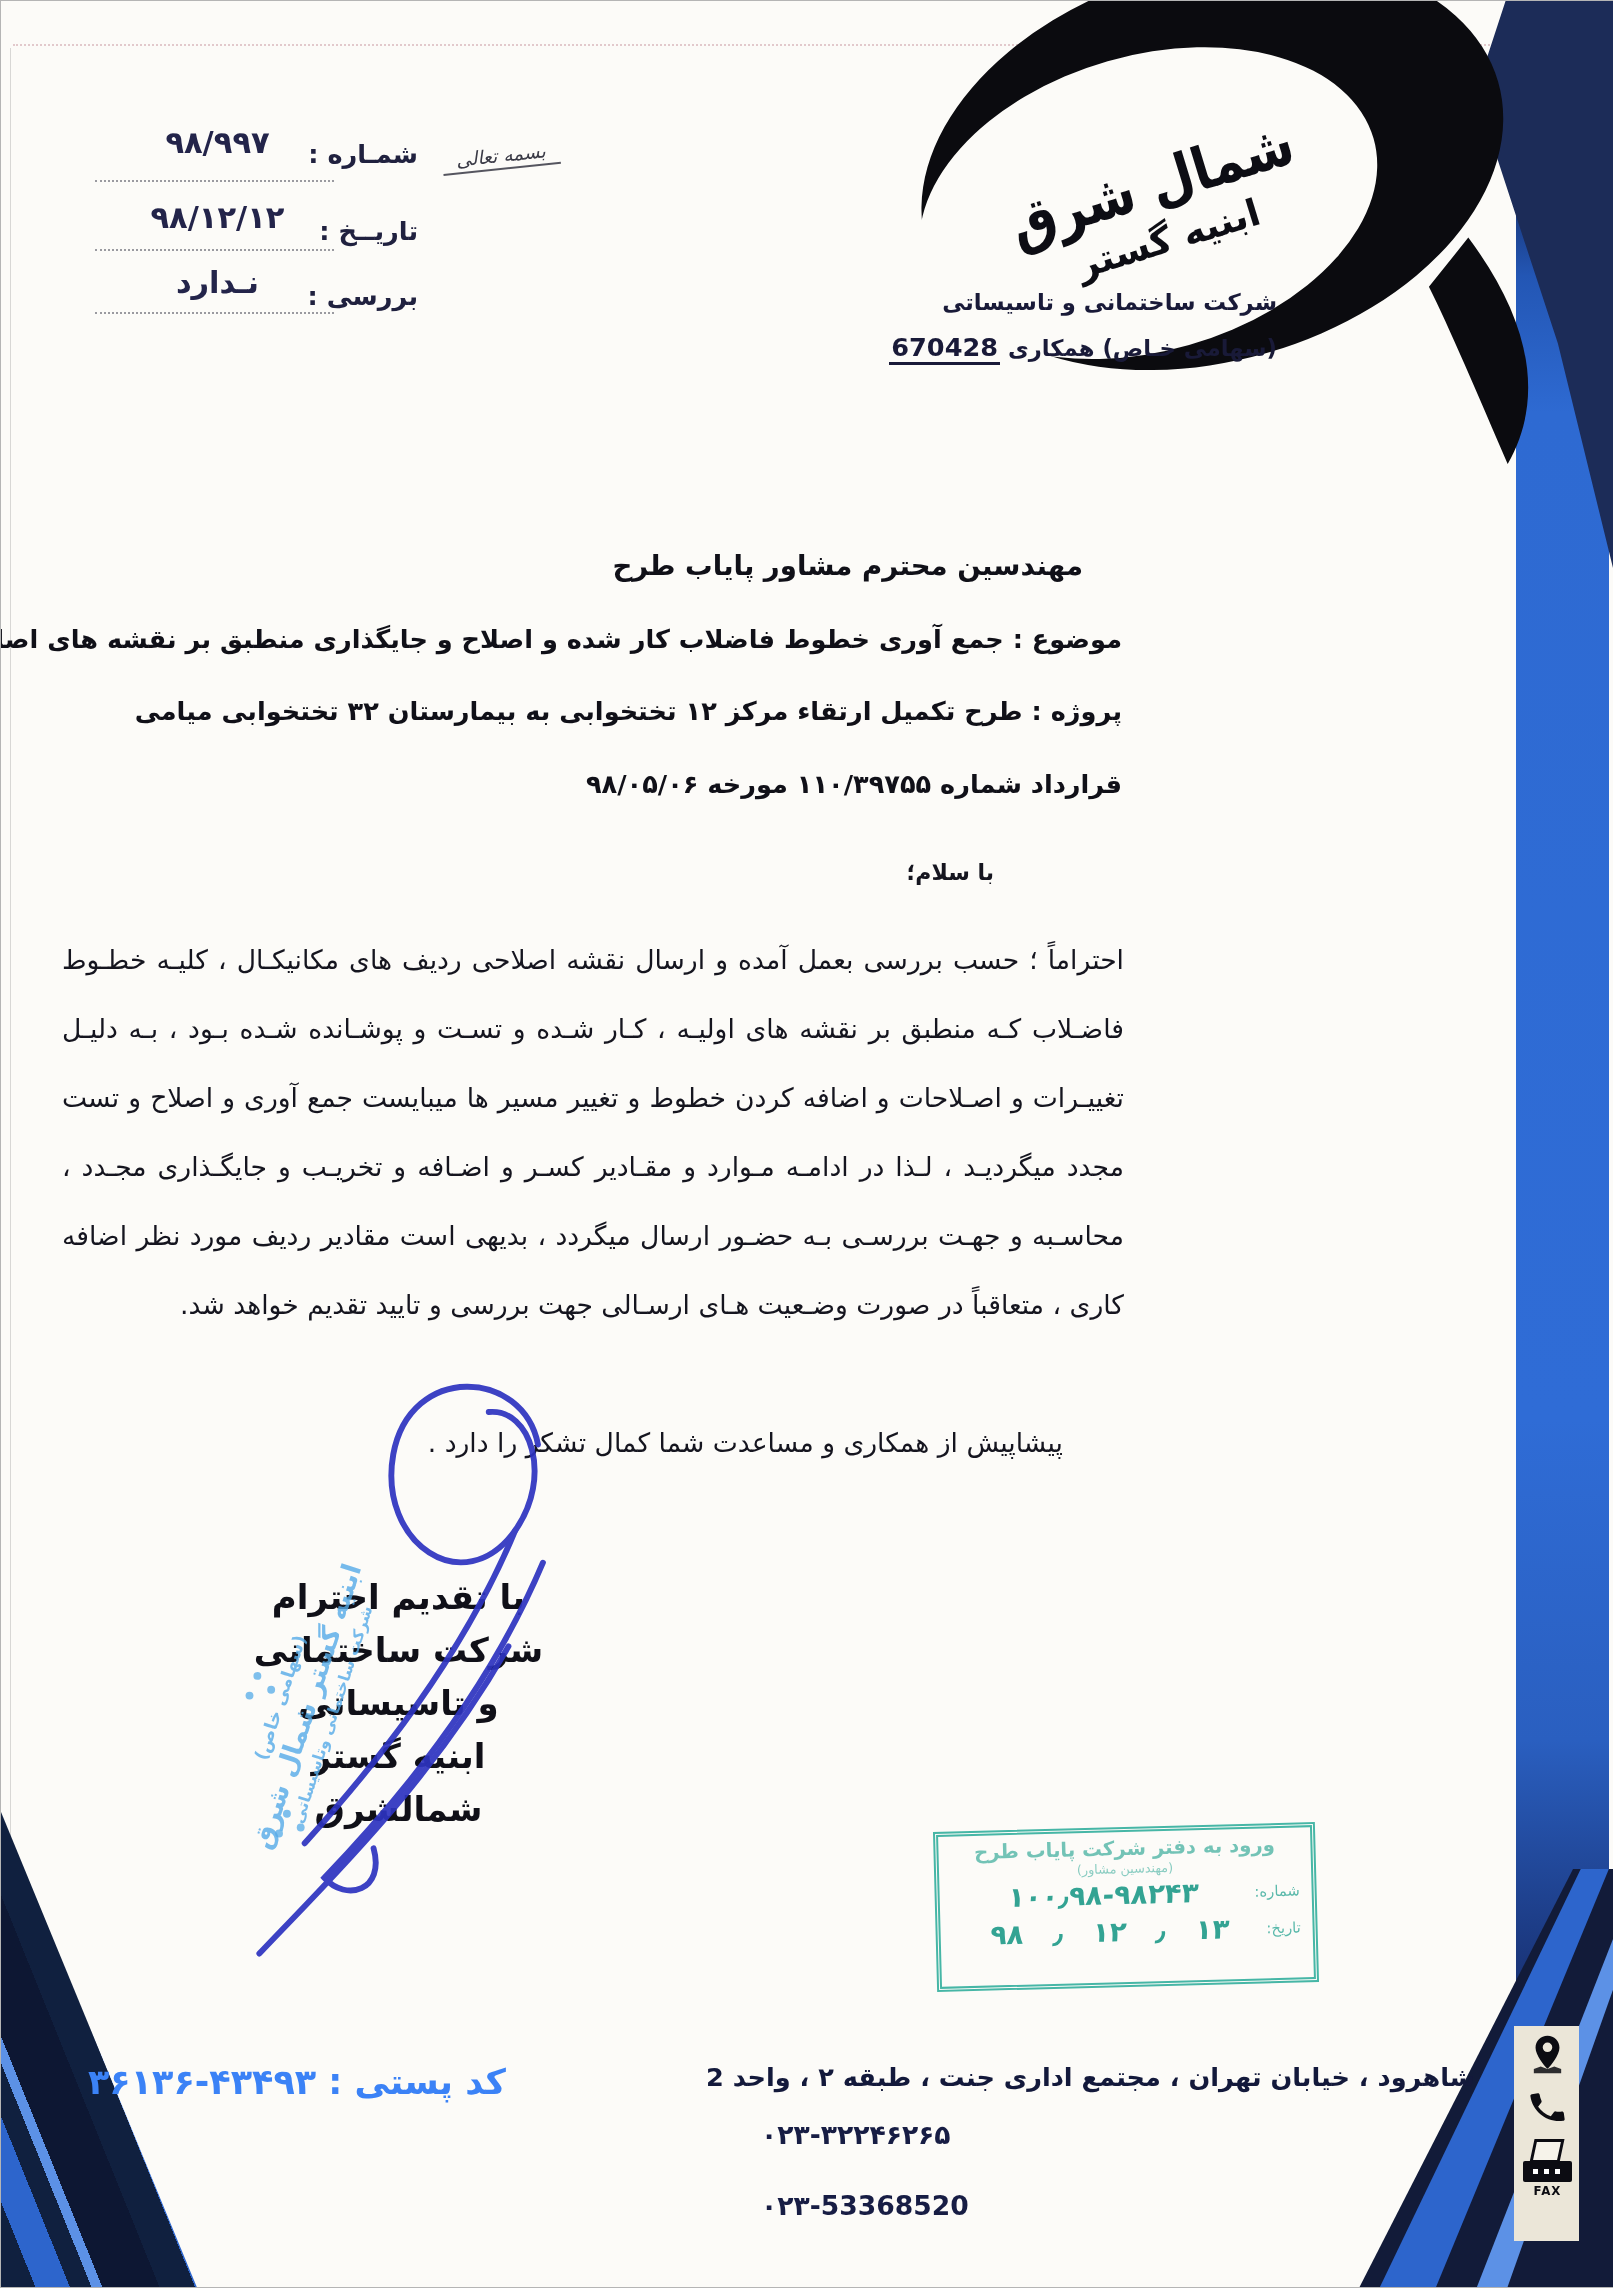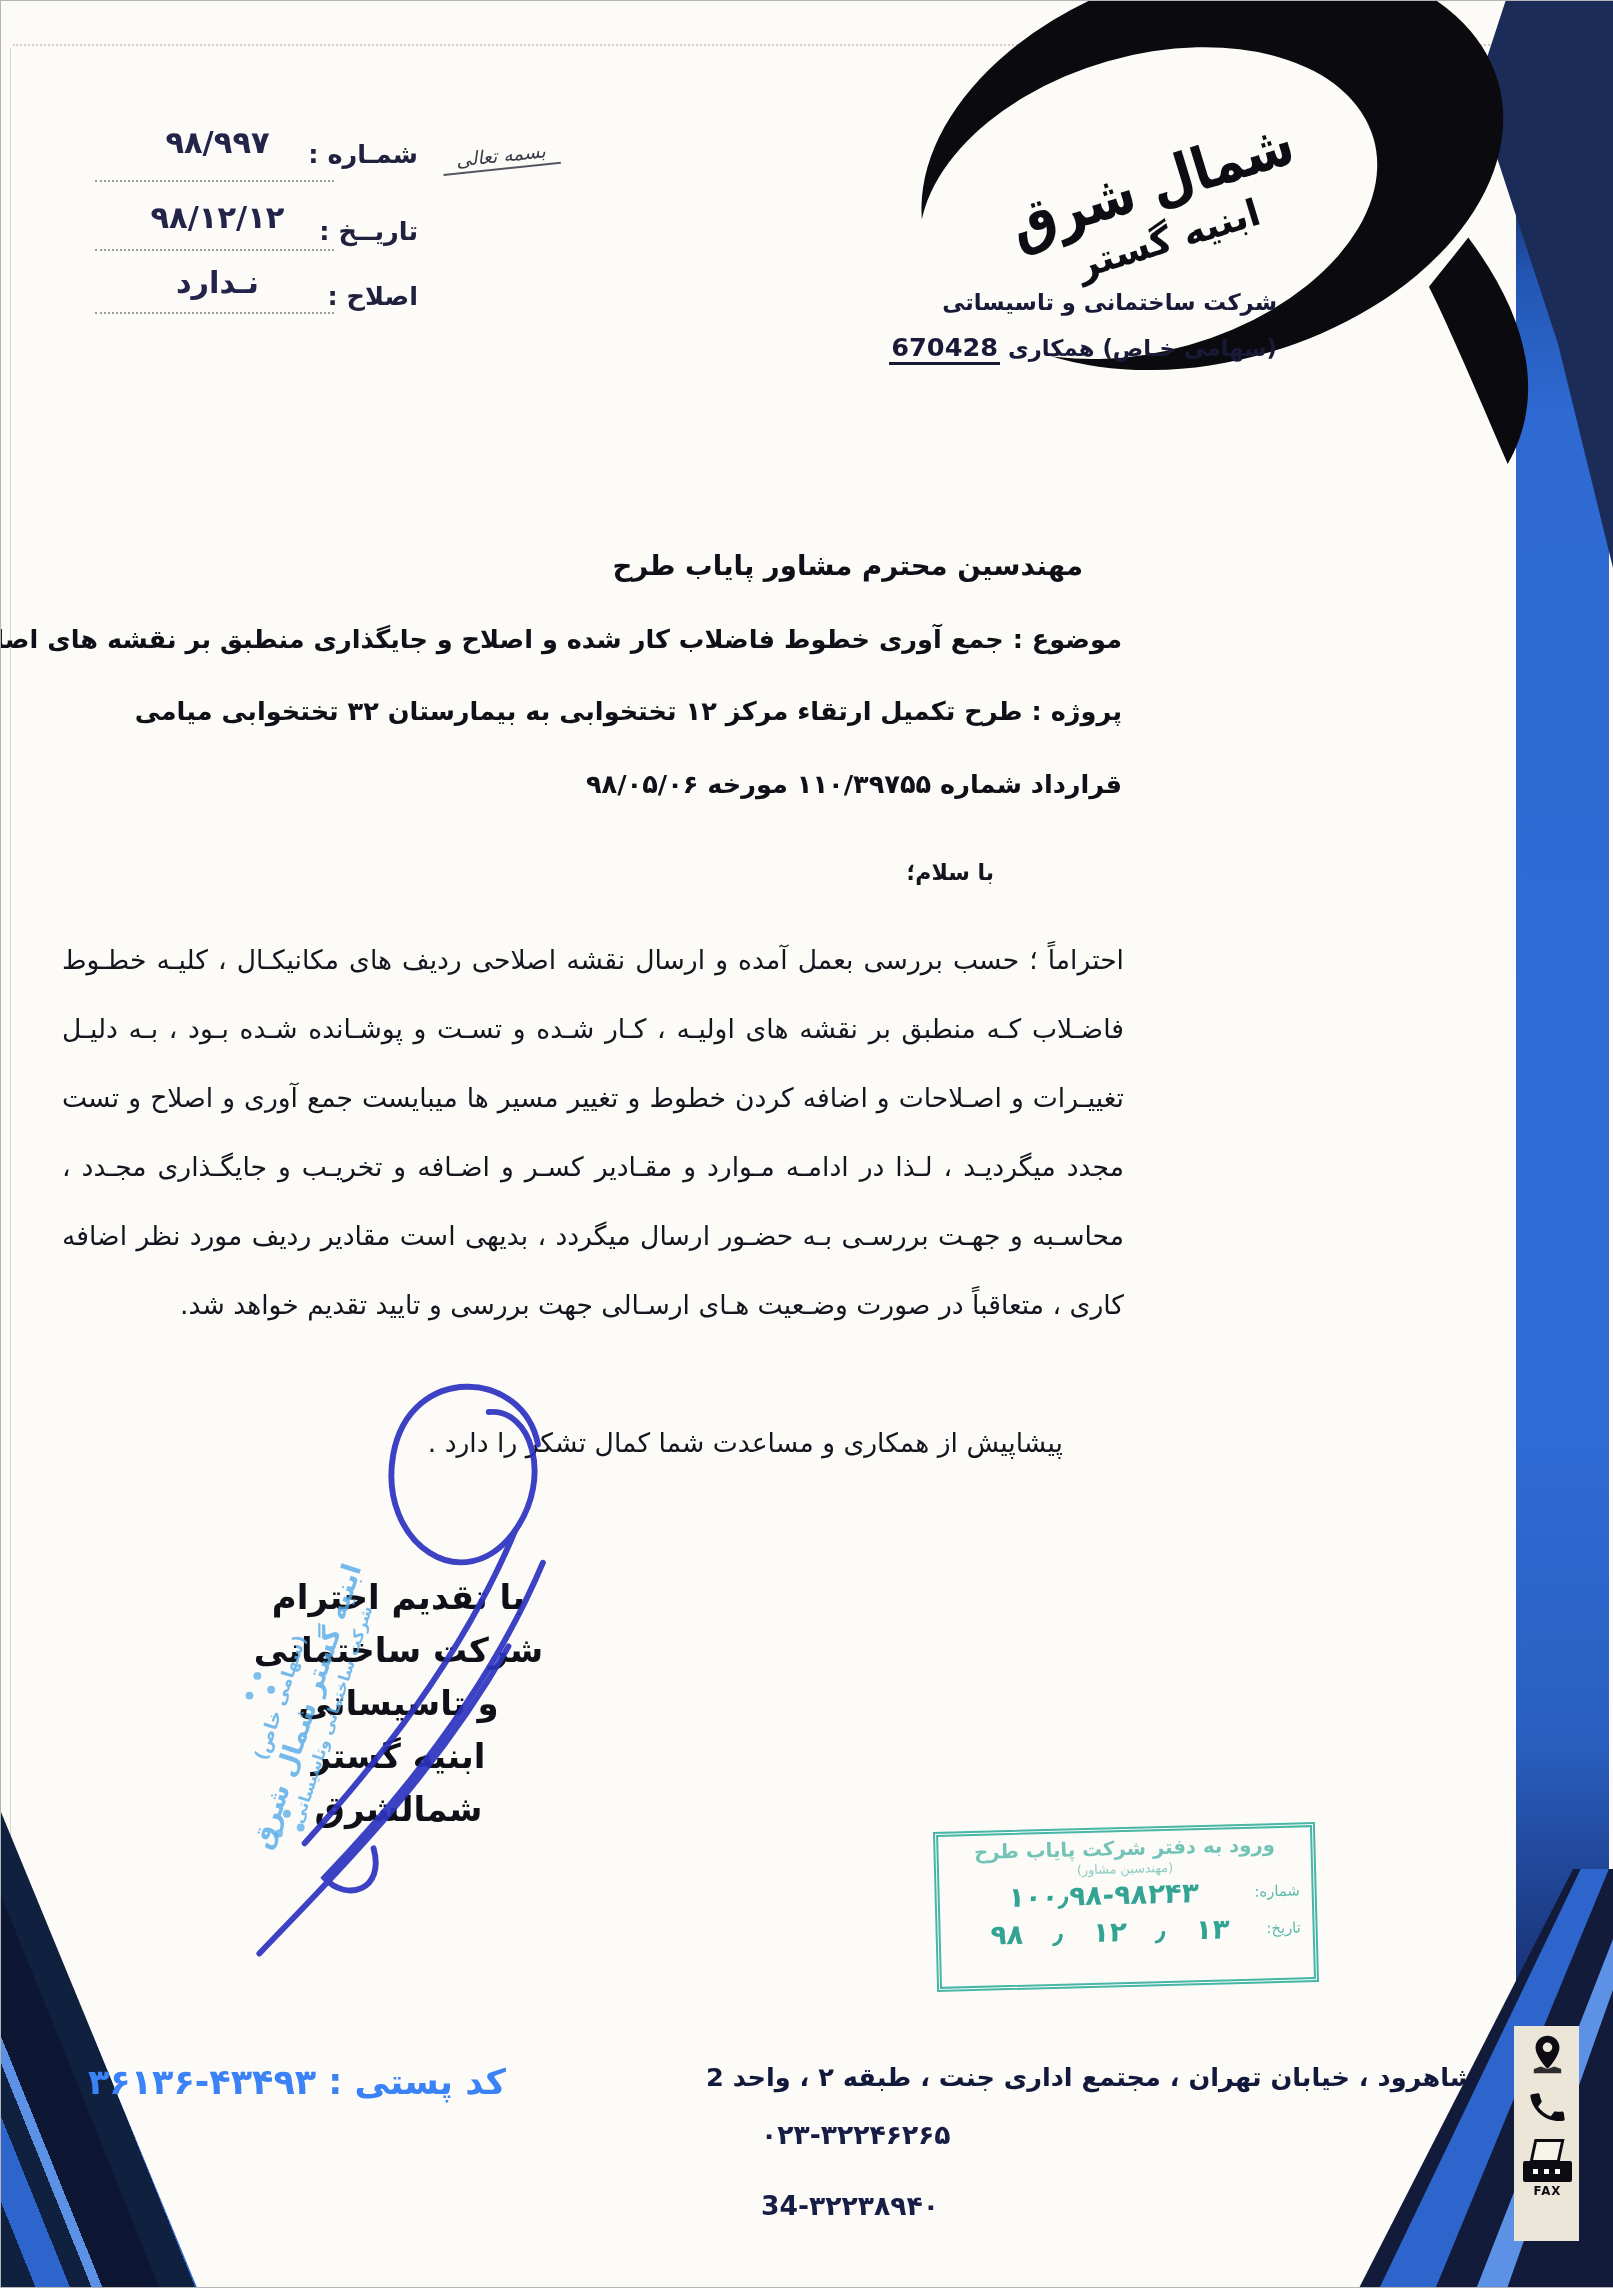--- a/index.html
+++ b/index.html
@@ -121,21 +121,21 @@
   </div>
 
   <div class="abs" id="bismillah">بسمه تعالی</div>
 
   <div class="abs mlabel" id="meta-number-label">شمـاره :</div>
   <div class="abs mvalue" id="meta-number-value" dir="ltr">۹۸/۹۹۷</div>
   <div class="abs mline" id="meta-number-line"></div>
   <div class="abs mlabel" id="meta-date-label">تاریــخ :</div>
   <div class="abs mvalue" id="meta-date-value" dir="ltr">۹۸/۱۲/۱۲</div>
   <div class="abs mline" id="meta-date-line"></div>
-  <div class="abs mlabel" id="meta-att-label">اصلاح :</div>
+  <div class="abs mlabel" id="meta-att-label">بررسی :</div>
   <div class="abs mvalue" id="meta-att-value">نـدارد</div>
   <div class="abs mline" id="meta-att-line"></div>
 
   <div class="abs z5" id="recipient">مهندسین محترم مشاور پایاب طرح</div>
   <div class="abs z5" id="subject">موضوع : جمع آوری خطوط فاضلاب کار شده و اصلاح و جایگذاری منطبق بر نقشه های اصلاحی - مکانیکال</div>
   <div class="abs z5" id="project">پروژه : طرح تکمیل ارتقاء مرکز ۱۲ تختخوابی به بیمارستان ۳۲ تختخوابی میامی</div>
   <div class="abs z5" id="contract">قرارداد شماره ۱۱۰/۳۹۷۵۵ مورخه ۹۸/۰۵/۰۶</div>
   <div class="abs z5" id="salutation">با سلام؛</div>
   <div class="abs z5" id="body-par">احتراماً ؛ حسب بررسی بعمل آمده و ارسال نقشه اصلاحی ردیف های مکانیکـال ، کلیـه خطـوط فاضـلاب کـه منطبق بر نقشه های اولیـه ، کـار شـده و تسـت و پوشـانده شـده بـود ، بـه دلیـل تغییـرات و اصـلاحات و اضافه کردن خطوط و تغییر مسیر ها میبایست جمع آوری و اصلاح و تست مجدد میگردیـد ، لـذا در ادامـه مـوارد و مقـادیر کسـر و اضـافه و تخریـب و جایگـذاری مجـدد ، محاسـبه و جهـت بررسـی بـه حضـور ارسال میگردد ، بدیهی است مقادیر ردیف مورد نظر اضافه کاری ، متعاقباً در صورت وضـعیت هـای ارسـالی جهت بررسی و تایید تقدیم خواهد شد.</div>
   <div class="abs z5" id="closing">پیشاپیش از همکاری و مساعدت  شما کمال تشکر را دارد .</div>
@@ -183,21 +183,21 @@
       <span class="gvalue" dir="ltr">۹۸ ٫ ۱۲ ٫ ۱۳</span>
     </div>
   </div>
 
   <div class="abs" id="address">شاهرود ، خیابان تهران ، مجتمع اداری جنت ، طبقه ۲ ، واحد 2</div>
   <div class="abs" id="postal">
     <span>کد پستی :</span>
     <span dir="ltr">۳۶۱۳۶-۴۳۴۹۳</span>
   </div>
   <div class="abs" id="phone1">۰۲۳-۳۲۲۴۶۲۶۵</div>
-  <div class="abs" id="phone2">34-۳۲۲۳۸۹۴۰</div>
+  <div class="abs" id="phone2">۰۲۳-53368520</div>
 
   <div class="abs" id="icon-panel"></div>
   <svg class="abs" id="icon-pin" viewBox="0 0 24 24">
     <path fill="#0c0c12" d="M12 1C8 1 5 4.1 5 8c0 4.4 5.3 10.6 6.6 12.1.2.25.6.25.8 0C13.7 18.6 19 12.4 19 8c0-3.9-3-7-7-7zm0 9.6A2.8 2.8 0 1 1 12 5a2.8 2.8 0 0 1 0 5.6z"></path>
     <path fill="#0c0c12" d="M4 20.5l4-1.5 4 1.5 4-1.5 4 1.5V23H4z" opacity="0.85"></path>
   </svg>
   <svg class="abs" id="icon-phone" viewBox="0 0 24 24">
     <path fill="#0c0c12" d="M6.62 10.79c1.44 2.83 3.76 5.14 6.59 6.59l2.2-2.21c.27-.27.67-.36 1.02-.24 1.12.37 2.33.57 3.57.57.55 0 1 .45 1 1V20c0 .55-.45 1-1 1-9.39 0-17-7.61-17-17 0-.55.45-1 1-1h3.5c.55 0 1 .45 1 1 0 1.25.2 2.45.57 3.57.11.35.03.74-.25 1.02l-2.2 2.2z"></path>
   </svg>
   <div class="abs" id="icon-fax">

